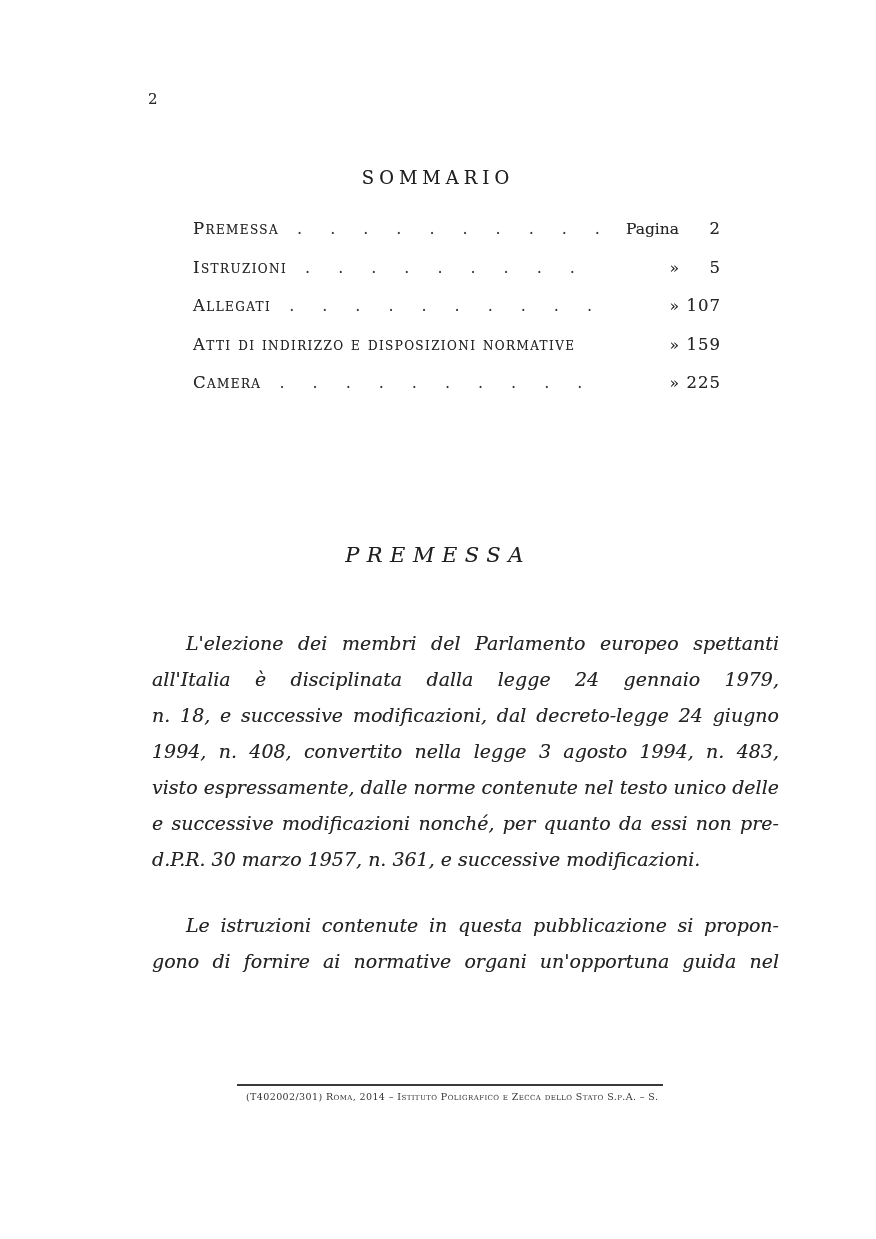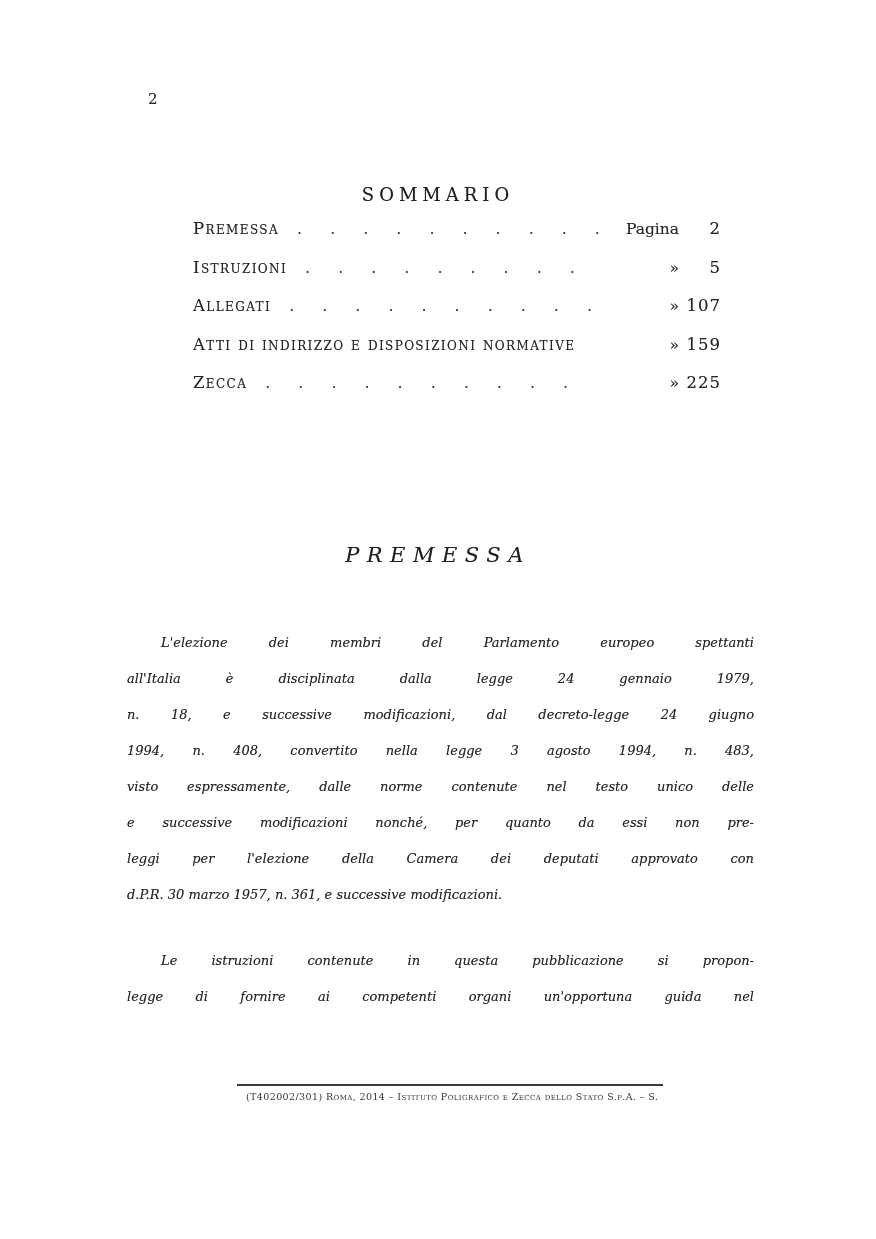--- a/index.html
+++ b/index.html
@@ -18,21 +18,21 @@
   #page-number {
     position: absolute;
     top: 90px;
     left: 148px;
     font-size: 15px;
     color: #2a2a2a;
   }
 
   #sommario-title {
     position: absolute;
-    top: 184px;
+    top: 167px;
     left: 0;
     width: 876px;
     text-align: center;
     font-size: 18px;
     letter-spacing: 5px;
     color: #1f1f1f;
   }
 
   #toc {
     position: absolute;
@@ -87,24 +87,24 @@
     text-align: center;
     font-style: italic;
     font-size: 21px;
     letter-spacing: 7.5px;
     color: #1f1f1f;
   }
 
   #body-text {
     position: absolute;
     top: 625px;
-    left: 127px;
+    left: 152px;
     width: 627px;
     font-style: italic;
-    font-size: 13px;
+    font-size: 19px;
     color: #242424;
   }
   .body-line {
     line-height: 36px;
     height: 36px;
     text-align: justify;
     text-align-last: justify;
     white-space: normal;
     overflow: hidden;
   }
@@ -159,37 +159,36 @@
     <span class="toc-ref soft">»</span>
     <span class="toc-pagenum soft">107</span>
   </div>
   <div class="toc-row">
     <span class="toc-label soft">Atti di indirizzo e disposizioni normative</span>
     <span class="toc-dots"></span>
     <span class="toc-ref soft">»</span>
     <span class="toc-pagenum soft">159</span>
   </div>
   <div class="toc-row">
-    <span class="toc-label soft">Zecca</span>
+    <span class="toc-label soft">Camera</span>
     <span class="toc-dots">..........</span>
     <span class="toc-ref soft">»</span>
     <span class="toc-pagenum soft">225</span>
   </div>
 </div>
 
 <div id="premessa-heading" class="soft">PREMESSA</div>
 
 <div id="body-text">
   <div class="body-line indent soft">L'elezione dei membri del Parlamento europeo spettanti</div>
   <div class="body-line soft">all'Italia è disciplinata dalla legge 24 gennaio 1979,</div>
   <div class="body-line soft">n. 18, e successive modificazioni, dal decreto-legge 24 giugno</div>
   <div class="body-line soft">1994, n. 408, convertito nella legge 3 agosto 1994, n. 483,</div>
   <div class="body-line soft">visto espressamente, dalle norme contenute nel testo unico delle</div>
   <div class="body-line soft">e successive modificazioni nonché, per quanto da essi non pre-</div>
-  <div class="body-line soft">leggi per l'elezione della Camera dei deputati approvato con</div>
   <div class="body-line no-justify soft">d.P.R. 30 marzo 1957, n. 361, e successive modificazioni.</div>
 
   <div class="body-line indent para-gap soft">Le istruzioni contenute in questa pubblicazione si propon-</div>
-  <div class="body-line soft">legge di fornire ai competenti organi un'opportuna guida nel</div>
+  <div class="body-line soft">gono di fornire ai normative organi un'opportuna guida nel</div>
 </div>
 
 <div id="footer-rule"></div>
 <div id="footer-imprint">(T402002/301)   Roma, 2014  –  Istituto Poligrafico e Zecca dello Stato S.p.A.  –  S.</div>
 
 </body></html>

